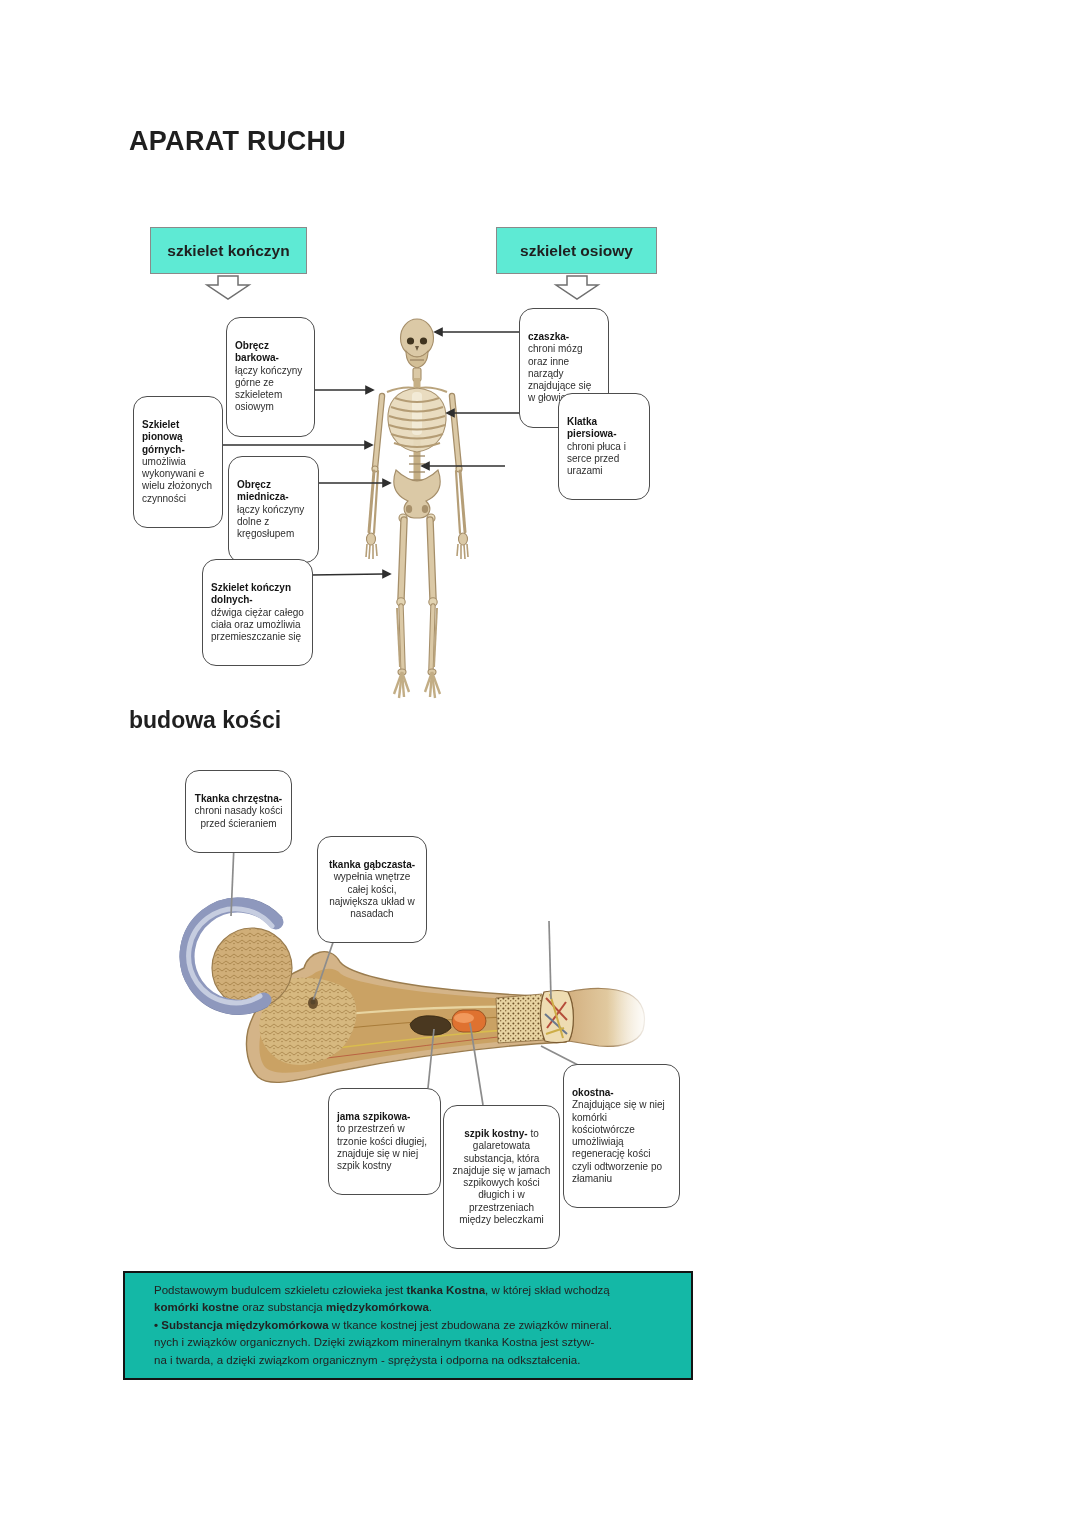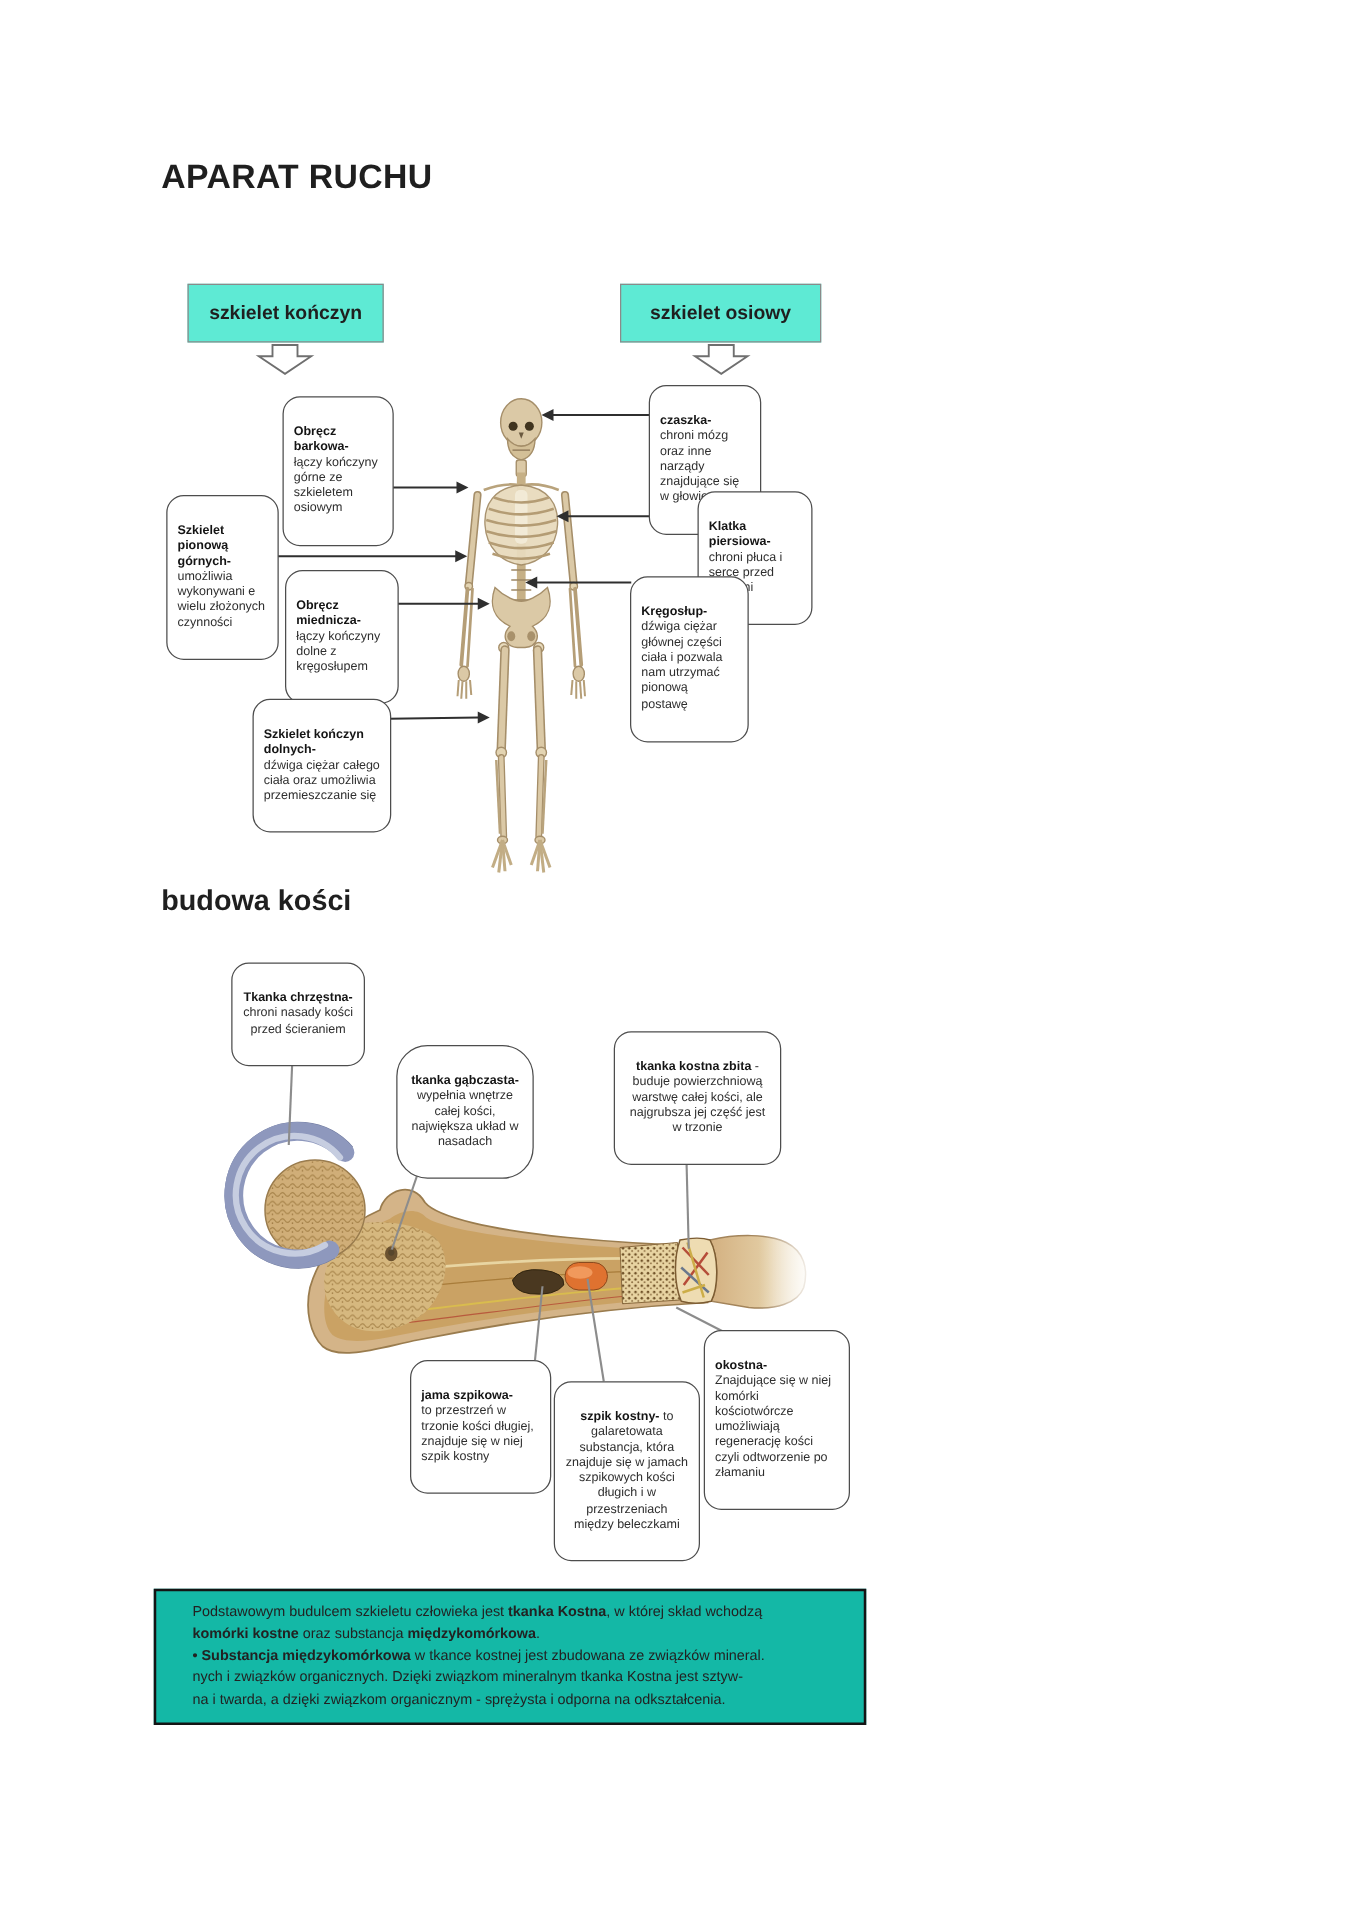--- a/index.html
+++ b/index.html
@@ -20,21 +20,21 @@
   .callout .b{display:inline;}
   .callout.center{text-align:center;}
   #c-barkowa{left:226px;top:317px;width:89px;min-height:93px;}
   #c-gornych{left:133px;top:396px;width:90px;min-height:106px;}
   #c-miednicza{left:228px;top:456px;width:91px;min-height:83px;}
   #c-dolnych{left:202px;top:559px;width:111px;min-height:102px;}
   #c-czaszka{left:519px;top:308px;width:90px;min-height:81px;}
   #c-klatka{left:558px;top:393px;width:92px;min-height:65px;}
   #c-kregoslup{left:504px;top:461px;width:95px;min-height:133px;}
   #c-chrzestna{left:185px;top:770px;width:107px;min-height:74px;}
-  #c-gabczasta{left:317px;top:836px;width:110px;min-height:83px;border-radius:25px;}
+  #c-gabczasta{left:317px;top:836px;width:110px;min-height:83px;}
   #c-zbita{left:491px;top:825px;width:134px;min-height:95px;}
   #c-jama{left:328px;top:1088px;width:113px;min-height:88px;}
   #c-szpik{left:443px;top:1105px;width:117px;min-height:139px;}
   #c-okostna{left:563px;top:1064px;width:117px;min-height:129px;}
   .overlay{position:absolute;left:0;top:0;z-index:2;pointer-events:none;}
   .figure{position:absolute;z-index:1;}
   .notebox{position:absolute;left:123px;top:1271px;width:570px;min-height:99px;background:#14b8a6;
            border:2.2px solid #141414;padding:9px 29px;font-size:11.5px;line-height:17.4px;
            color:#222;z-index:3;box-sizing:border-box;}
 </style>
@@ -260,35 +260,29 @@
   </div>
   <div class="callout" id="c-dolnych">
     <span class="t">Szkielet kończyn dolnych-</span><span class="b">dźwiga ciężar całego ciała oraz umożliwia przemieszczanie się</span>
   </div>
   <div class="callout" id="c-czaszka">
     <span class="t">czaszka-</span><span class="b">chroni mózg oraz inne narządy znajdujące się w głowie</span>
   </div>
   <div class="callout" id="c-klatka">
     <span class="t">Klatka piersiowa-</span><span class="b">chroni płuca i serce przed urazami</span>
   </div>
-  <div class="callout" id="c-kregoslup">
-    <span class="t">Kręgosłup-</span><span class="b">dźwiga ciężar głównej części ciała i pozwala nam utrzymać pionową postawę</span>
-  </div>
 
   <h2 class="abs section-heading">budowa kości</h2>
 
   <div class="callout center" id="c-chrzestna">
     <span class="t">Tkanka chrzęstna-</span><span class="b">chroni nasady kości przed ścieraniem</span>
   </div>
   <div class="callout center" id="c-gabczasta">
     <span class="t">tkanka gąbczasta-</span><span class="b">wypełnia wnętrze całej kości, największa układ w nasadach</span>
   </div>
-  <div class="callout center inline-title" id="c-zbita">
-    <span class="t">tkanka kostna zbita</span><span class="b"> - buduje powierzchniową warstwę całej kości, ale najgrubsza jej część jest w trzonie</span>
-  </div>
   <div class="callout" id="c-jama">
     <span class="t">jama szpikowa-</span><span class="b">to przestrzeń w trzonie kości długiej, znajduje się w niej szpik kostny</span>
   </div>
   <div class="callout center inline-title" id="c-szpik">
     <span class="t">szpik kostny-</span><span class="b"> to galaretowata substancja, która znajduje się w jamach szpikowych kości długich i w przestrzeniach między beleczkami</span>
   </div>
   <div class="callout" id="c-okostna">
     <span class="t">okostna-</span><span class="b">Znajdujące się w niej komórki kościotwórcze umożliwiają regenerację kości czyli odtworzenie po złamaniu</span>
   </div>
 

